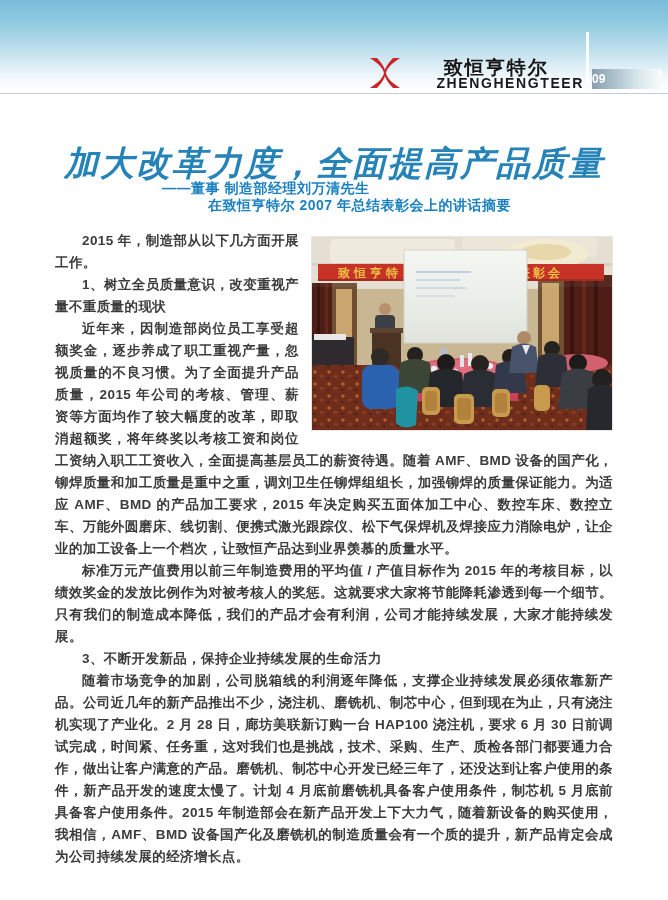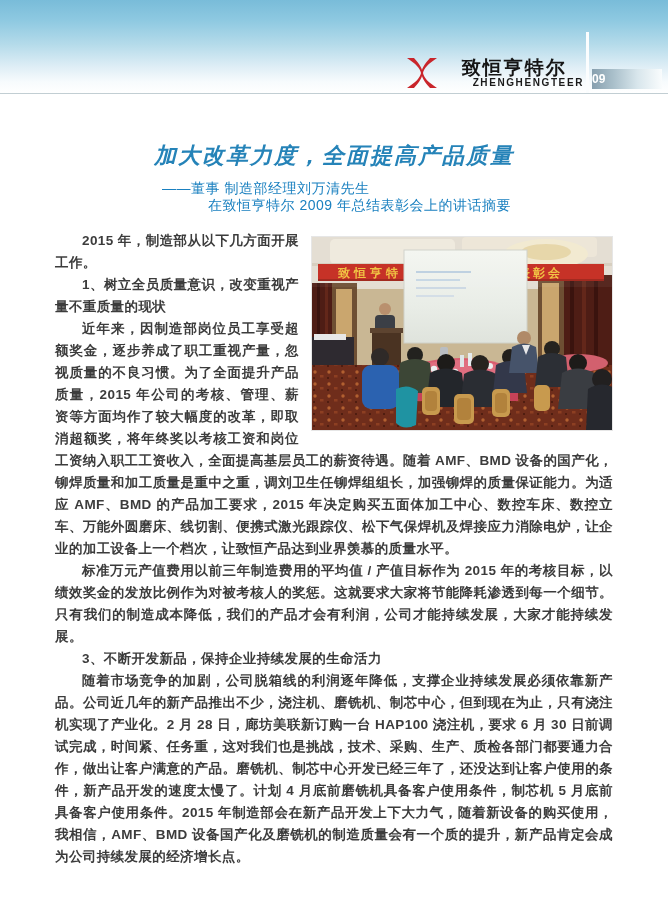--- a/index.html
+++ b/index.html
@@ -12,38 +12,38 @@
   .header-band{
     position:absolute;left:0;top:0;width:668px;height:93px;
     background:linear-gradient(180deg,#79bcd9 0%,#8ec9e1 22%,#b5dbea 48%,#dfeef6 72%,#f7fbfd 88%,#ffffff 100%);
     border-bottom:1px solid #c2ced3;
   }
   .logo{
     position:absolute;right:84px;top:57px;display:flex;align-items:center;gap:6px;text-align:center;
   }
   .logo-icon svg{display:block;}
   .logo-text .cn{font-size:19px;font-weight:bold;color:#151515;letter-spacing:2px;line-height:20px;}
-  .logo-text .en{font-size:10px;font-weight:bold;color:#1a1a1a;letter-spacing:1.6px;line-height:10px;margin-left:28px;}
+  .logo-text .en{font-size:14px;font-weight:bold;color:#1a1a1a;letter-spacing:1.6px;line-height:10px;margin-left:28px;}
   .header-sep{
     position:absolute;left:586px;top:32px;width:3px;height:61px;background:#fbfdfe;
   }
   .page-badge{
     position:absolute;left:592px;top:69px;width:70px;height:20px;
     background:linear-gradient(90deg,#879fae 0%,#a9bfca 30%,#d8e6ec 65%,#f9fcfd 100%);
     color:#ffffff;font-size:12px;font-weight:bold;line-height:20px;
     box-sizing:border-box;
   }
   
   .article-title{
     position:absolute;top:141px;left:0;width:668px;text-align:center;
-    font-size:22px;font-weight:bold;font-style:italic;color:#2583b8;letter-spacing:2px;
+    font-size:34px;font-weight:bold;font-style:italic;color:#2583b8;letter-spacing:2px;
   }
   .byline{
     position:absolute;top:180px;left:162px;
-    color:#1a80c0;font-weight:normal;font-size:14px;line-height:17px;letter-spacing:0.5px;
+    color:#1a80c0;font-weight:bold;font-size:14px;line-height:17px;letter-spacing:0.5px;
   }
   .byline .line2{padding-left:46px;}
   
   .content{
     position:absolute;left:55px;top:230px;width:558px;
     font-size:13.5px;line-height:22px;color:#3c3c3c;
     text-align:justify;letter-spacing:0.4px;font-weight:bold;
   }
   .content p{margin:0;text-indent:2em;}
   .photo-frame{
@@ -68,21 +68,21 @@
       <div class="en">ZHENGHENGTEER</div>
     </span>
   </div>
   <div class="header-sep"></div>
   <div class="page-badge">09</div>
 </div>
 
 <div class="article-title">加大改革力度，全面提高产品质量</div>
 <div class="byline">
   <div class="line1">——董事 制造部经理刘万清先生</div>
-  <div class="line2">在致恒亨特尔 2009 年总结表彰会上的讲话摘要</div>
+  <div class="line2">在致恒亨特尔 2007 年总结表彰会上的讲话摘要</div>
 </div>
 
 <div class="content">
 
   <div class="photo-frame">
     <svg width="300" height="193" viewBox="0 0 300 193">
       <defs>
         <pattern id="cpt" width="14" height="12" patternUnits="userSpaceOnUse">
           <rect width="14" height="12" fill="#6f2d1b"></rect>
           <circle cx="3" cy="3" r="1.7" fill="#b26030"></circle>

